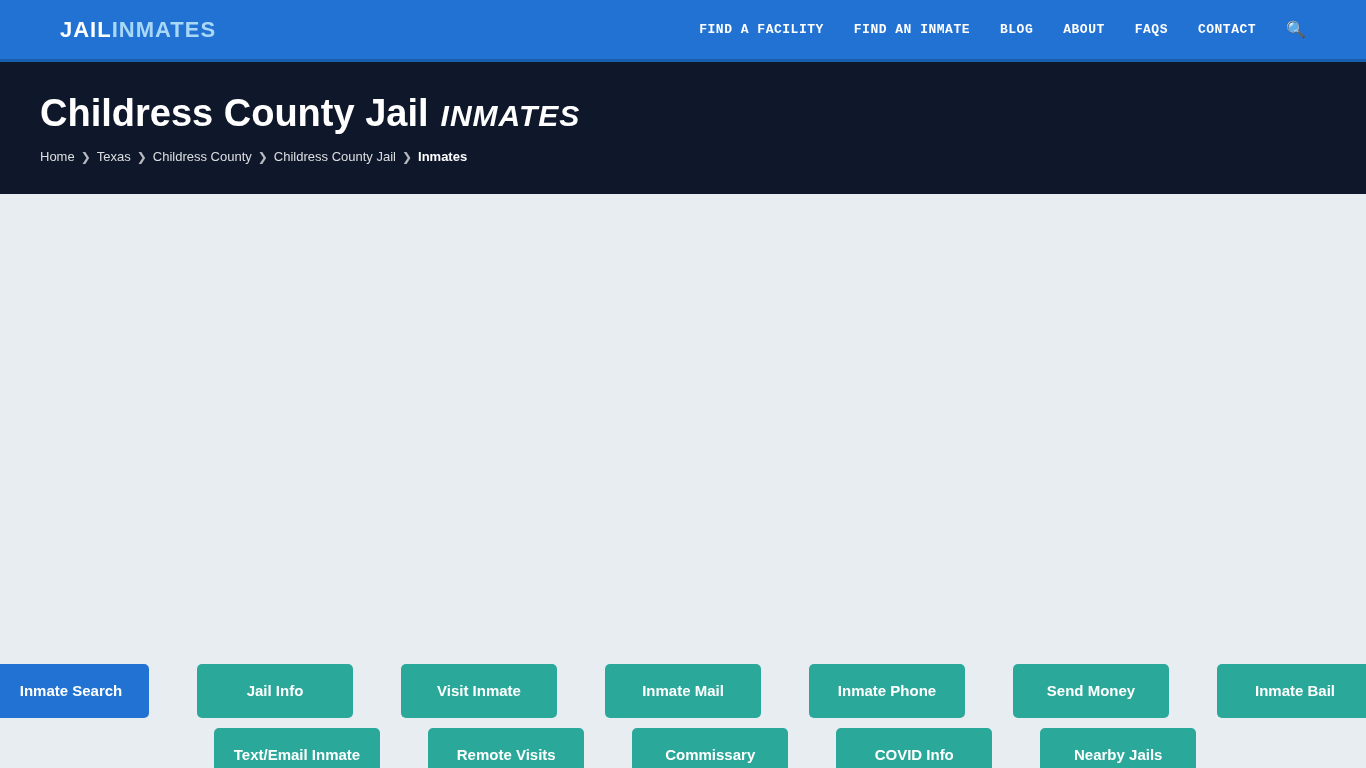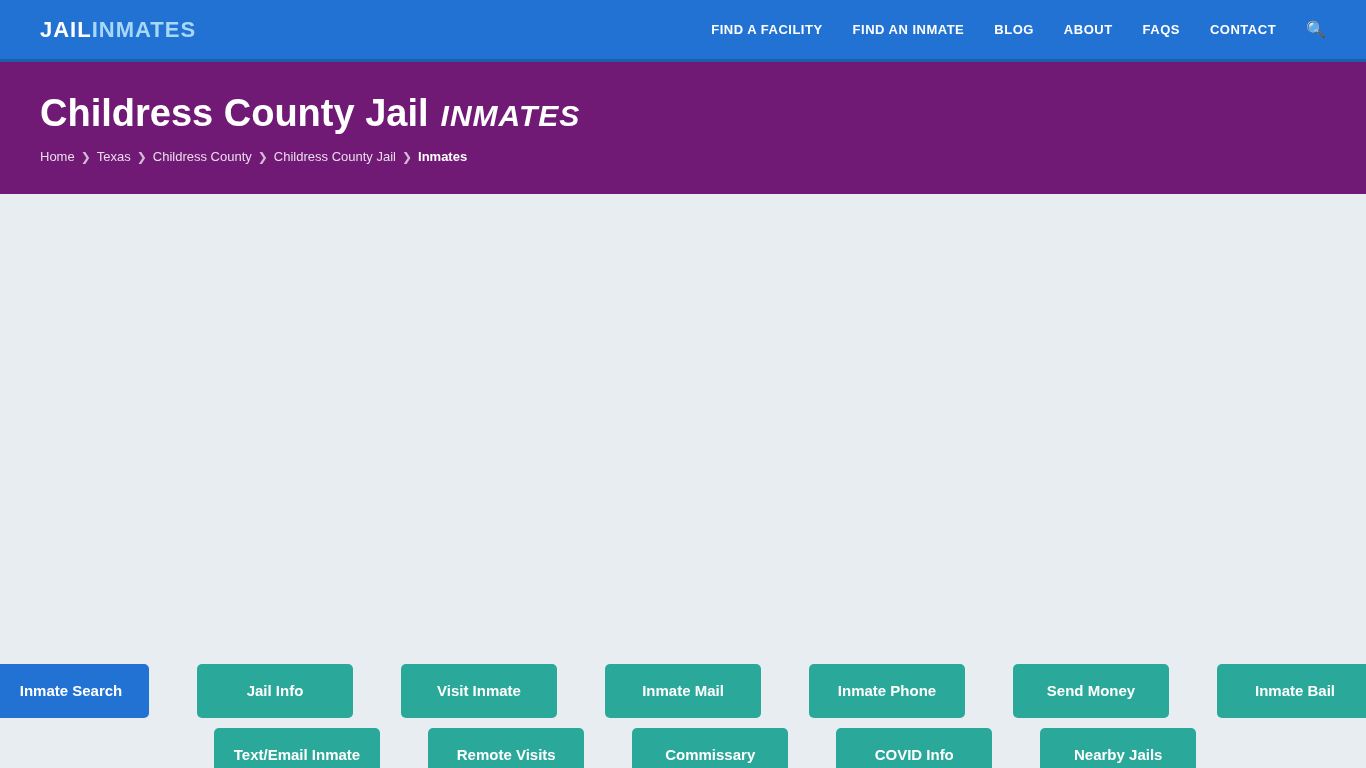--- a/index.html
+++ b/index.html
@@ -15,21 +15,21 @@
       width: 1366px;
     }
 
     
     .header {
       background-color: #2272d4;
       height: 62px;
       display: flex;
       align-items: center;
       justify-content: space-between;
-      padding: 0 40px;
+      padding: 0 60px;
       border-bottom: 3px solid #1a5fad;
     }
 
     .logo {
       display: flex;
       align-items: center;
     }
 
     .logo-jail {
       color: #ffffff;
@@ -42,20 +42,21 @@
       color: #a8d8f8;
       font-size: 22px;
       font-weight: 900;
       letter-spacing: 1px;
     }
 
     .nav {
       display: flex;
       align-items: center;
       gap: 30px;
+      font-family: Liberation Mono, monospace;
     }
 
     .nav-item {
       color: #ffffff;
       font-size: 13px;
       font-weight: 600;
       letter-spacing: 0.5px;
       text-decoration: none;
       text-transform: uppercase;
       cursor: pointer;
@@ -64,21 +65,21 @@
     .nav-search {
       color: #ffffff;
       font-size: 18px;
       cursor: pointer;
       display: flex;
       align-items: center;
     }
 
     
     .hero {
-      background-color: #701a75;
+      background-color: #0f172a;
       padding: 30px 40px 30px 40px;
     }
 
     .hero-title {
       color: #ffffff;
       font-size: 38px;
       font-weight: 900;
       margin-bottom: 14px;
       display: flex;
       align-items: baseline;

